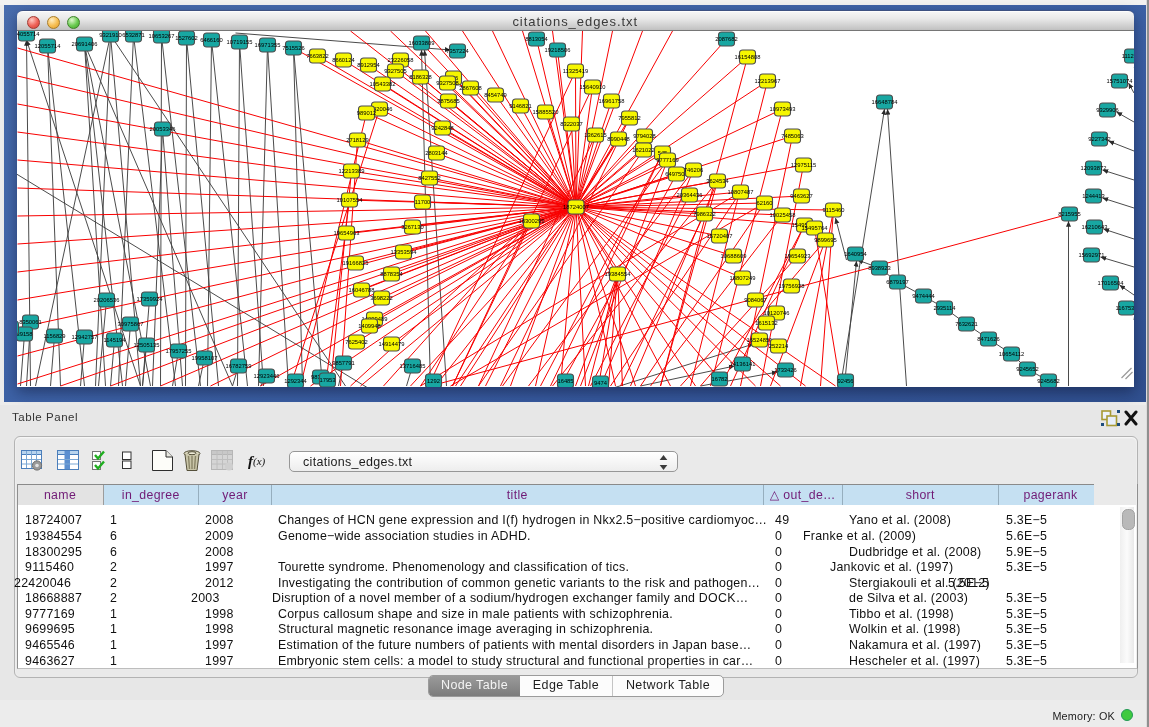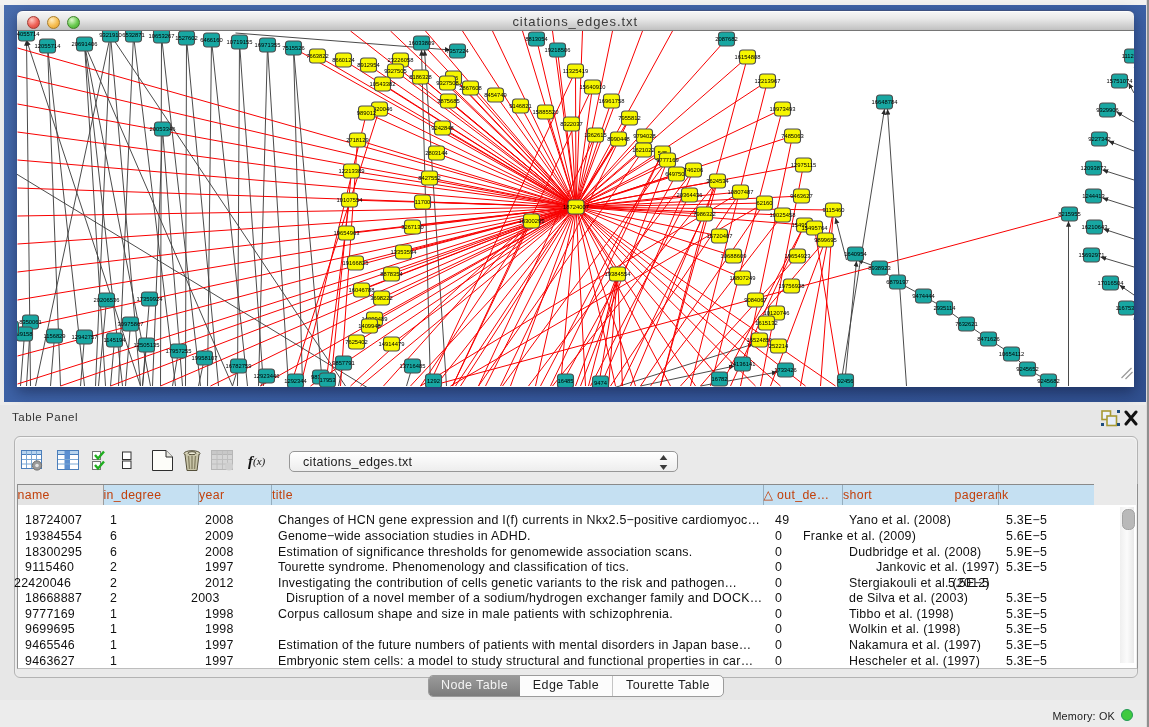--- a/index.html
+++ b/index.html
@@ -19,21 +19,21 @@
 #canvas{position:absolute;left:0;top:21.5px;width:1117.5px;height:355.5px;background:#fff;overflow:hidden}
 #tpanel{position:absolute;left:0;top:404.5px;width:1146px;height:322.5px;background:#e7e7e7}
 #tphead{position:absolute;left:12px;top:411px;font-size:11.5px;color:#333;letter-spacing:0.55px}
 #inner{position:absolute;left:14px;top:436px;width:1122px;height:240px;background:#eaeaea;
 border:1px solid #b3b3b3;border-radius:6px;box-shadow:inset 0 1px 2px rgba(255,255,255,.8)}
 #combo{position:absolute;left:289px;top:451px;width:389px;height:21px;border:1px solid #979797;
 border-radius:5px;background:linear-gradient(#ffffff,#ededed);font-size:12.5px;color:#1c1c1c;
 line-height:21px;padding-left:13px;box-sizing:border-box;letter-spacing:0.3px}
 #thead{position:absolute;left:17.5px;top:483.5px;width:1076.5px;height:20px;background:#c5e0f2;
 border-top:1px solid #8a8a8a;border-bottom:1px solid #9c9c9c}
-.hc{position:absolute;top:0;height:100%;font-size:12.3px;letter-spacing:0.35px;color:#c2410c;text-align:left;
+.hc{position:absolute;top:0;height:100%;font-size:12.3px;letter-spacing:0.35px;color:#701a75;text-align:center;
 line-height:20px;border-right:1px solid #96aebe;box-sizing:border-box}
 #tbody{position:absolute;left:17.5px;top:504.5px;width:1118px;height:163px;background:#fff}
 .tbl{position:absolute;left:17px;top:483.5px;width:1119px;height:184.5px;border-left:1px solid #8f8f8f;border-right:1px solid #8f8f8f;border-bottom:1px solid #bdbdbd}
 .trow{position:absolute;left:0;width:1100px;height:15.6px;font-size:12.4px;letter-spacing:0.25px;color:#101010}
 .trow span{position:absolute;top:0;white-space:nowrap;transform:translateY(-50%)}
 #sbar{position:absolute;left:1120px;top:507px;width:14px;height:156px;background:linear-gradient(90deg,#efefef,#fbfbfb 50%,#e9e9e9)}
 #thumb{position:absolute;left:1121.5px;top:508.5px;width:11px;height:19px;border-radius:5.5px;background:#b9b9b9;border:1px solid #a2a2a2}
 #tabs{position:absolute;left:428px;top:675px;width:294px;height:20px;border:1px solid #9b9b9b;border-radius:5px;background:#fcfcfc;font-size:12.5px;letter-spacing:0.4px}
 .seg{position:absolute;top:0;height:100%;text-align:center;line-height:19px;color:#1e1e1e}
 #seg1{left:0;width:91px;background:linear-gradient(#9a9a9a,#7c7c7c);color:#f4f4f4;border-radius:4px 0 0 4px}
@@ -664,91 +664,91 @@
     </svg>
   </div>
   <div class="tbl"></div>
   <div id="thead">
     <div class="hc" style="left:0;width:86px;background:#e3e3e3;border-right:1px solid #9c9c9c">name</div>
     <div class="hc" style="left:86px;width:95.5px">in_degree</div>
     <div class="hc" style="left:181.5px;width:73px">year</div>
     <div class="hc" style="left:254.5px;width:491.5px">title</div>
     <div class="hc" style="left:746px;width:79.5px">△ out_de…</div>
     <div class="hc" style="left:825.5px;width:155.5px">short</div>
-    <div class="hc" style="left:937px;width:114px;border-right:none">pagerank</div>
+    <div class="hc" style="left:976px;width:114px;border-right:none">pagerank</div>
   </div>
   <div id="tbody">
   </div>
   <div class="trow" style="top:520.4px">
 <span style="left:25px">18724007</span>
     <span style="left:110px">1</span>
     <span style="left:205px">2008</span>
-    <span style="left:278px">Changes of HCN gene expression and I(f) currents in Nkx2.5−positive cardiomyoc…</span>
+    <span style="left:278px">Changes of HCN gene expression and I(f) hydrogen in Nkx2.5−positive cardiomyoc…</span>
     <span style="left:775px">49</span>
     <span style="left:849px">Yano et al. (2008)</span>
     <span style="left:1006px">5.3E−5</span>
   </div>
 <div class="trow" style="top:536.0px">
 <span style="left:25px">19384554</span>
     <span style="left:110px">6</span>
     <span style="left:205px">2009</span>
     <span style="left:278px">Genome−wide association studies in ADHD.</span>
     <span style="left:775px">0</span>
     <span style="left:803px">Franke et al. (2009)</span>
     <span style="left:1006px">5.6E−5</span>
   </div>
 <div class="trow" style="top:551.5px">
 <span style="left:25px">18300295</span>
     <span style="left:110px">6</span>
     <span style="left:205px">2008</span>
-    <span style="left:278px">Estimation of significance thresholds for genomewide association scans.</span>
     <span style="left:775px">0</span>
     <span style="left:849px">Dudbridge et al. (2008)</span>
     <span style="left:1006px">5.9E−5</span>
   </div>
 <div class="trow" style="top:567.1px">
 <span style="left:25px">9115460</span>
     <span style="left:110px">2</span>
     <span style="left:205px">1997</span>
     <span style="left:278px">Tourette syndrome. Phenomenology and classification of tics.</span>
     <span style="left:775px">0</span>
-    <span style="left:876px">Jankovic et al. (1997)</span>
+    <span style="left:830px">Jankovic et al. (1997)</span>
     <span style="left:1006px">5.3E−5</span>
   </div>
 <div class="trow" style="top:582.7px">
 <span style="left:14px">22420046</span>
     <span style="left:110px">2</span>
     <span style="left:205px">2012</span>
-    <span style="left:278px">Investigating the contribution of cells genetic variants to the risk and pathogen…</span>
+    <span style="left:278px">Investigating the contribution of common genetic variants to the risk and pathogen…</span>
     <span style="left:775px">0</span>
     <span style="left:849px">Stergiakouli et al. (2012)</span>
     <span style="left:948px">5.5E−5</span>
   </div>
 <div class="trow" style="top:598.2px">
 <span style="left:25px">18668887</span>
     <span style="left:110px">2</span>
     <span style="left:191px">2003</span>
-    <span style="left:286px">Disruption of a novel member of a sodium/hydrogen exchanger family and DOCK…</span>
+    <span style="left:272px">Disruption of a novel member of a sodium/hydrogen exchanger family and DOCK…</span>
     <span style="left:775px">0</span>
     <span style="left:849px">de Silva et al. (2003)</span>
     <span style="left:1006px">5.3E−5</span>
   </div>
 <div class="trow" style="top:613.8px">
 <span style="left:25px">9777169</span>
     <span style="left:110px">1</span>
     <span style="left:205px">1998</span>
     <span style="left:278px">Corpus callosum shape and size in male patients with schizophrenia.</span>
     <span style="left:775px">0</span>
     <span style="left:849px">Tibbo et al. (1998)</span>
     <span style="left:1006px">5.3E−5</span>
   </div>
 <div class="trow" style="top:629.4px">
 <span style="left:25px">9699695</span>
     <span style="left:110px">1</span>
     <span style="left:205px">1998</span>
+    <span style="left:278px">Structural magnetic resonance image averaging in schizophrenia.</span>
     <span style="left:775px">0</span>
     <span style="left:849px">Wolkin et al. (1998)</span>
     <span style="left:1006px">5.3E−5</span>
   </div>
 <div class="trow" style="top:645.0px">
 <span style="left:25px">9465546</span>
     <span style="left:110px">1</span>
     <span style="left:205px">1997</span>
     <span style="left:278px">Estimation of the future numbers of patients with mental disorders in Japan base…</span>
     <span style="left:775px">0</span>
@@ -762,17 +762,17 @@
     <span style="left:278px">Embryonic stem cells: a model to study structural and functional properties in car…</span>
     <span style="left:775px">0</span>
     <span style="left:849px">Hescheler et al. (1997)</span>
     <span style="left:1006px">5.3E−5</span>
   </div>
   <div id="sbar"></div>
 <div id="thumb"></div>
   <div id="tabs">
     <div class="seg" id="seg1">Node Table</div>
     <div class="seg" id="seg2">Edge Table</div>
-    <div class="seg" id="seg3">Tourette Table</div>
+    <div class="seg" id="seg3">Network Table</div>
   </div>
 <div id="status"></div>
 <div id="mem">Memory: OK</div>
 <div id="dot"></div>
 <div id="rstrip"></div>
 </body></html>

